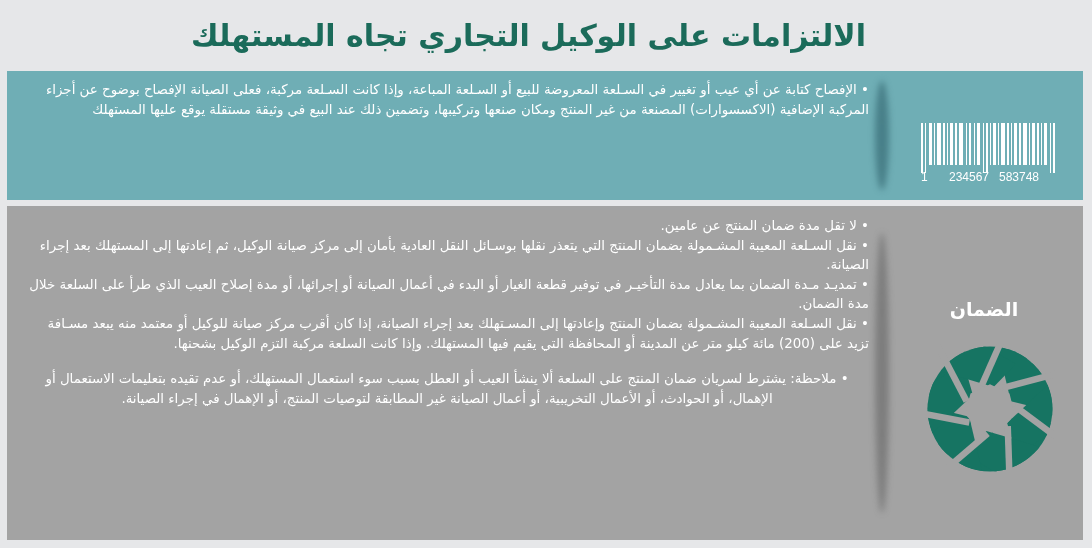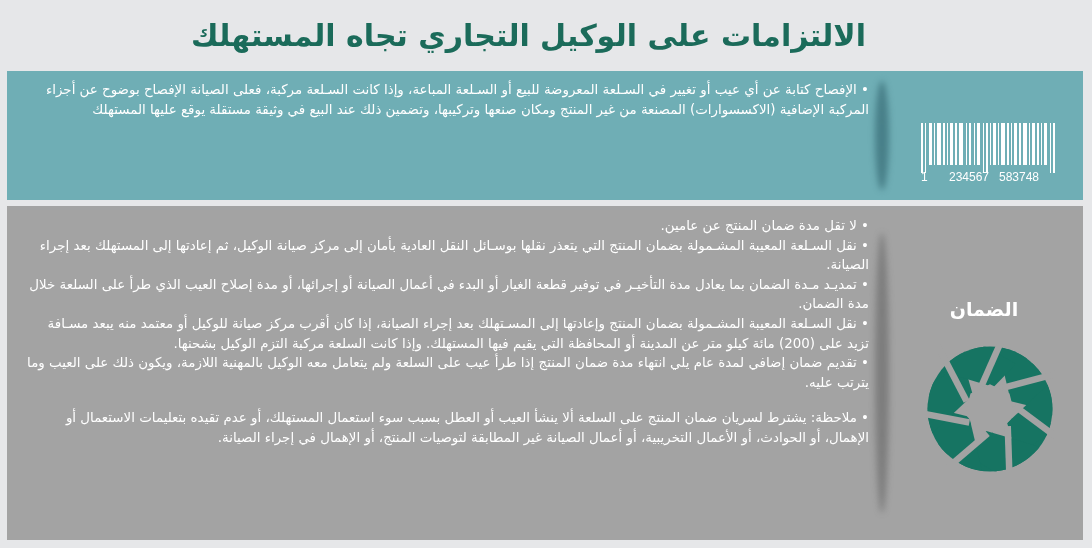--- a/index.html
+++ b/index.html
@@ -87,21 +87,21 @@
     flex: 1 1 auto;
     direction: rtl;
     text-align: right;
     color: #ffffff;
     font-size: 13.4px;
     padding: 0 16px 0 18px;
   }
   .panel-sales .content-col { padding-top: 9px; line-height: 20px; }
   .panel-warranty .content-col { padding-top: 10px; line-height: 19.6px; }
   .item { display: block; }
-  .note { margin-top: 16px; display: block; }
+  .note { margin-top: 16px; display: block; text-align: center; }
 </style>
 </head>
 <body>
 
 <h1 class="title">الالتزامات على الوكيل التجاري تجاه المستهلك</h1>
 
 <section class="panel panel-sales">
   <div class="label-col">
     <div class="barcode">
       <svg class="barcode-bars" viewBox="0 0 140 50" preserveAspectRatio="none" fill="#ffffff">
@@ -187,16 +187,15 @@
         <line x1="-18" y1="-6" x2="-42" y2="-52" transform="rotate(308.4)"></line>
       </g>
       <polygon fill="#a3a3a3" points="0,-19 15,-12 19,4 8,17 -8,17 -19,4 -15,-12"></polygon>
     </svg>
   </div>
   <div class="content-col">
     <span class="item">• لا تقل مدة ضمان المنتج عن عامين.</span>
     <span class="item">• نقل السـلعة المعيبة المشـمولة بضمان المنتج التي يتعذر نقلها بوسـائل النقل العادية بأمان إلى مركز صيانة الوكيل، ثم إعادتها إلى المستهلك بعد إجراء الصيانة.</span>
     <span class="item">• تمديـد مـدة الضمان بما يعادل مدة التأخيـر في توفير قطعة الغيار أو البدء في أعمال الصيانة أو إجرائها، أو مدة إصلاح العيب الذي طرأ على السلعة خلال مدة الضمان.</span>
     <span class="item">• نقل السـلعة المعيبة المشـمولة بضمان المنتج وإعادتها إلى المسـتهلك بعد إجراء الصيانة، إذا كان أقرب مركز صيانة للوكيل أو معتمد منه يبعد مسـافة تزيد على (200) مائة كيلو متر عن المدينة أو المحافظة التي يقيم فيها المستهلك. وإذا كانت السلعة مركبة التزم الوكيل بشحنها.</span>
-    <span class="item">• تقديم ضمان إضافي لمدة عام يلي انتهاء مدة ضمان المنتج إذا طرأ عيب على السلعة ولم يتعامل معه الوكيل بالمهنية اللازمة، ويكون ذلك على العيب وما يترتب عليه.</span>
     <span class="note">• ملاحظة: يشترط لسريان ضمان المنتج على السلعة ألا ينشأ العيب أو العطل بسبب سوء استعمال المستهلك، أو عدم تقيده بتعليمات الاستعمال أو الإهمال، أو الحوادث، أو الأعمال التخريبية، أو أعمال الصيانة غير المطابقة لتوصيات المنتج، أو الإهمال في إجراء الصيانة.</span>
   </div>
 </section>
 
 </body></html>

